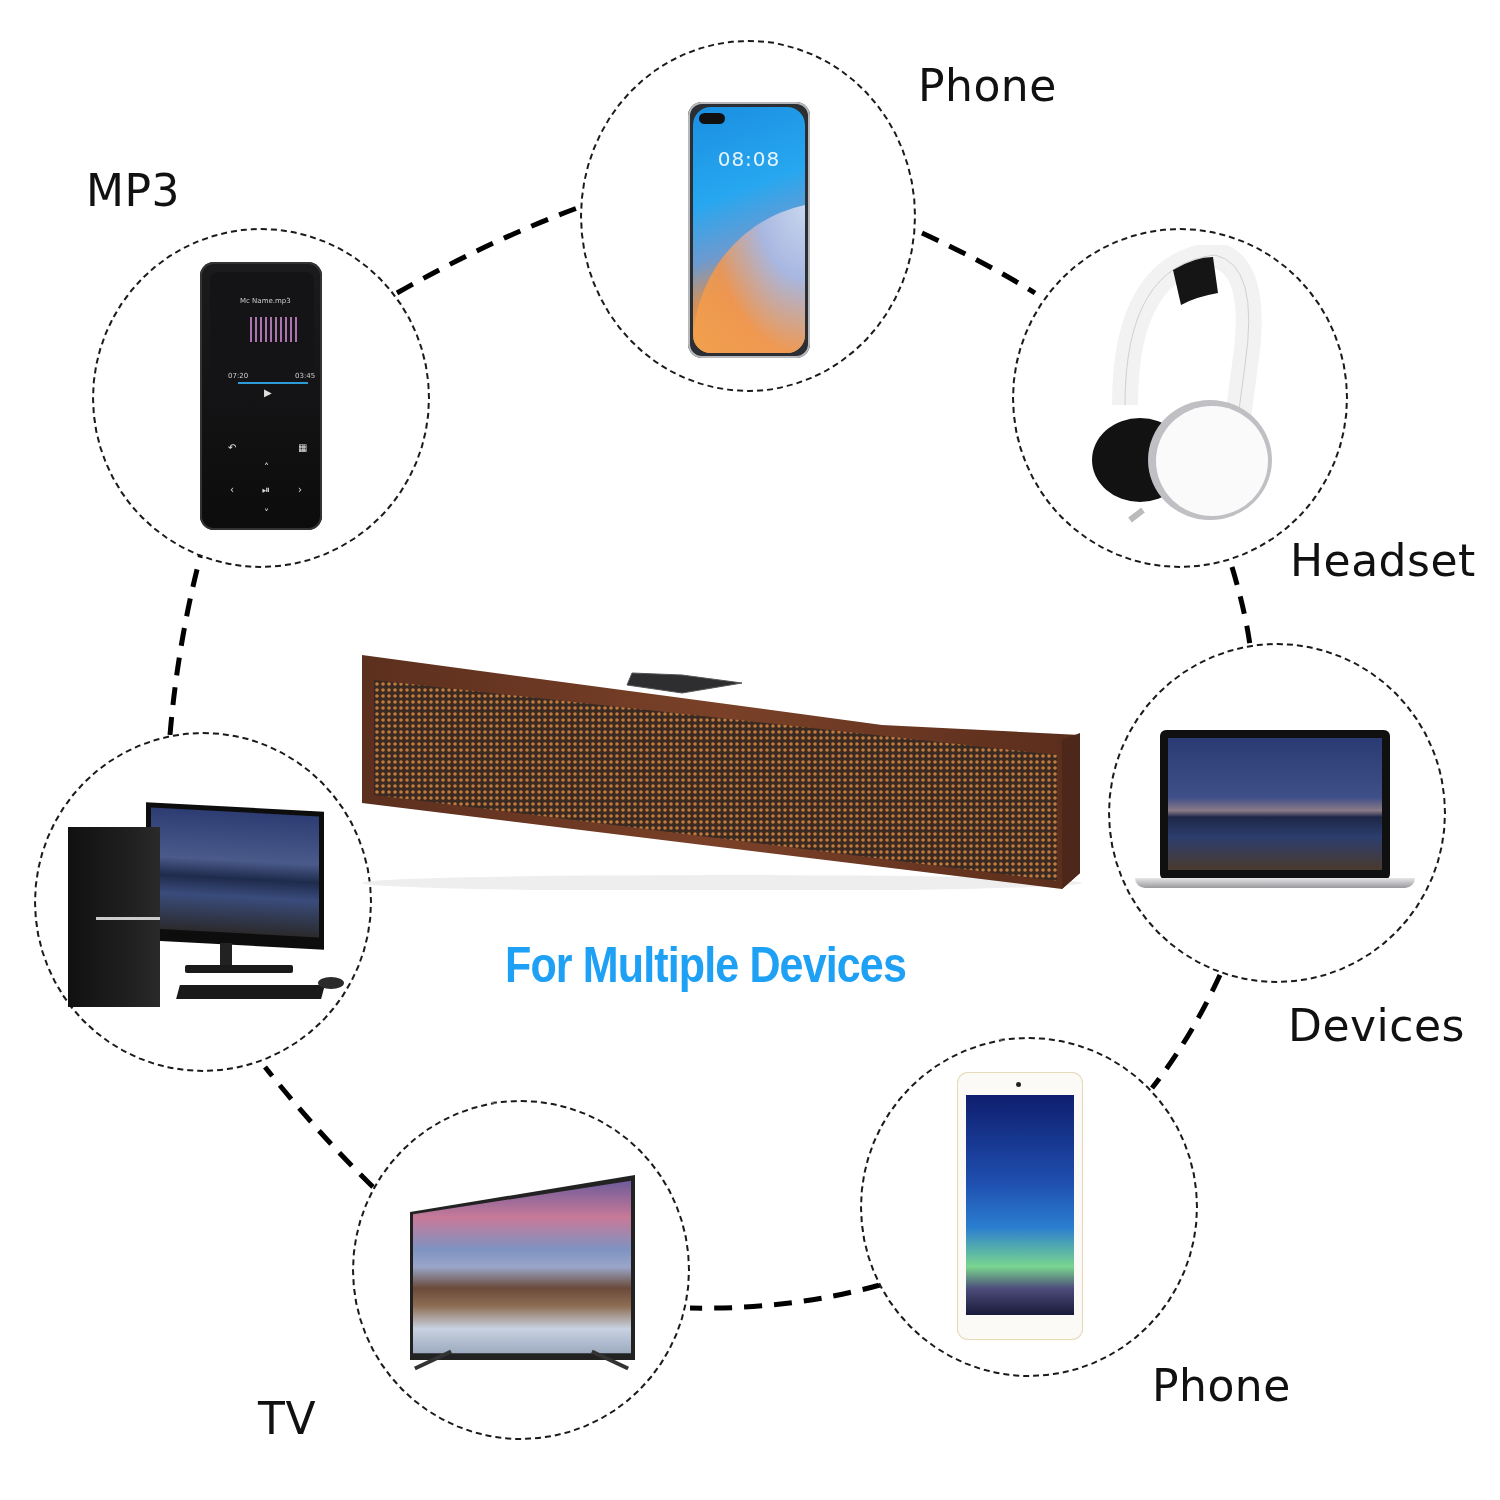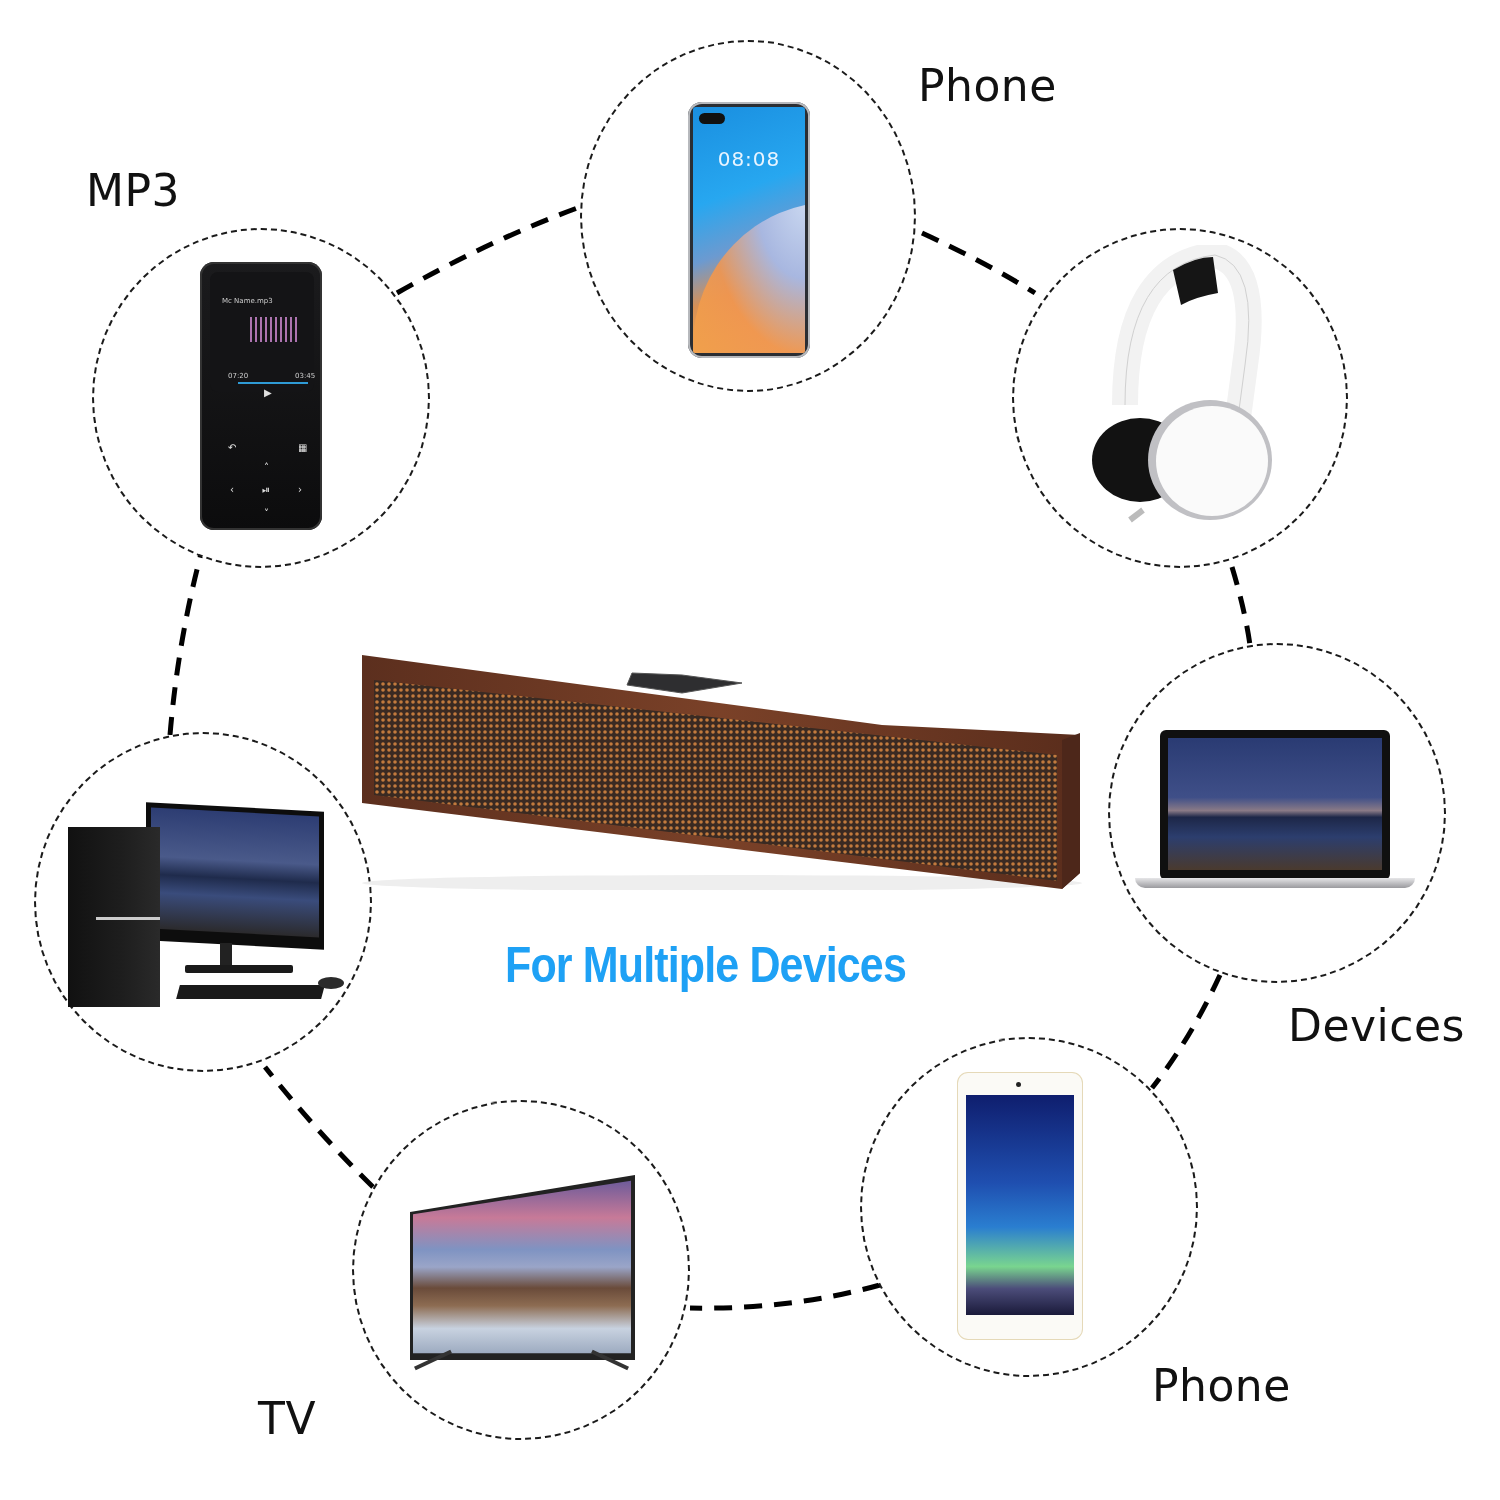--- a/index.html
+++ b/index.html
@@ -6,21 +6,21 @@
     body { width:1500px; height:1500px; position:relative; overflow:hidden; font-family:"DejaVu Sans", sans-serif; }
     .stage { position:absolute; left:0; top:0; width:1500px; height:1500px; }
     svg.connectors { position:absolute; left:0; top:0; width:1500px; height:1500px; }
     .circle { position:absolute; border:2px dashed #1a1a1a; border-radius:50%; box-sizing:border-box; background:#fff; }
     .label { position:absolute; color:#111; font-family:"DejaVu Sans", sans-serif; font-size:44px; font-weight:400; letter-spacing:0.5px; white-space:nowrap; }
     .headline { position:absolute; left:505px; top:936px; color:#1ea1f5; font-family:"Liberation Sans", sans-serif; font-weight:700; font-size:50px; letter-spacing:-1px; transform:scaleX(0.86); transform-origin:left top; white-space:nowrap; }
     .device { position:absolute; }
 
     
     .phone { left:688px; top:102px; width:122px; height:256px; background:#2b2e33; border-radius:14px; box-shadow:0 0 0 2px #b7b9bd inset; }
-    .phone .screen { position:absolute; left:5px; top:5px; right:5px; bottom:5px; border-radius:3px; overflow:hidden;
+    .phone .screen { position:absolute; left:5px; top:5px; right:5px; bottom:5px; border-radius:18px; overflow:hidden;
       background:linear-gradient(160deg,#1a8fe0 0%,#27a7f0 35%,#6c9ad0 55%,#d79055 70%,#f2a64f 85%,#e7b06a 100%); }
     .phone .wave { position:absolute; left:0; top:95px; width:140px; height:180px; background:radial-gradient(ellipse at 80% 0%, #c9d7f0 0%, #a8b7e0 30%, rgba(240,150,80,0.9) 60%, #f0a24a 100%); border-top-left-radius:100% 80%; }
     .phone .cams { position:absolute; left:6px; top:6px; width:26px; height:11px; border-radius:6px; background:#111; }
     .phone .time { position:absolute; left:0; right:0; top:40px; text-align:center; color:#e8f4ff; font-family:"DejaVu Sans", sans-serif; font-size:20px; letter-spacing:1px; }
 
     
     .mp3 { left:200px; top:262px; width:122px; height:268px; background:linear-gradient(180deg,#1b1b1d,#0c0c0d); border-radius:14px; box-shadow:0 0 0 2px #333 inset; }
     .mp3 .scr { position:absolute; left:10px; top:10px; right:8px; height:120px; border-radius:8px; background:#141416; }
     .mp3 .txt { position:absolute; color:#cfcfcf; font-size:7px; }
     .mp3 .eq { position:absolute; left:40px; top:45px; width:50px; height:25px; background:repeating-linear-gradient(90deg,#d38cd6 0 2px,transparent 2px 5px); opacity:0.8; }
@@ -89,21 +89,21 @@
   <div class="device phone">
     <div class="screen">
       <div class="wave"></div>
       <div class="cams"></div>
       <div class="time">08:08</div>
     </div>
   </div>
 
   <div class="device mp3">
     <div class="scr">
-      <div class="txt" style="left:12px;top:25px;">Mc Name.mp3</div>
+      <div class="txt" style="left:30px;top:25px;">Mc Name.mp3</div>
       <div class="eq"></div>
       <div class="txt" style="left:18px;top:100px;">07:20</div>
       <div class="txt" style="left:85px;top:100px;">03:45</div>
       <div class="bar"></div>
     </div>
     <span class="btn" style="left:64px;top:125px;">▶</span>
     <span class="btn" style="left:28px;top:180px;">↶</span>
     <span class="btn" style="left:98px;top:180px;">▦</span>
     <span class="btn" style="left:64px;top:200px;">˄</span>
     <span class="btn" style="left:30px;top:222px;">‹</span>
@@ -168,18 +168,19 @@
     </defs>
     <ellipse cx="360" cy="238" rx="360" ry="8" fill="#eeeeee"></ellipse>
     <polygon points="0,10 0,158 700,244 718,228 718,90 520,80 0,10" fill="url(#wood)"></polygon>
     <polygon points="700,95 718,88 718,228 700,244" fill="#4d271a"></polygon>
     <polygon points="12,35 12,150 695,236 695,110" fill="url(#grille)"></polygon>
     <polygon points="270,28 320,30 380,38 320,48 265,40" fill="#2e2e30" stroke="#555" stroke-width="1"></polygon>
   </svg>
 
   <div class="label" style="left:918px;top:60px;text-align:right;">Phone</div>
   <div class="label" style="left:86px;top:165px;">MP3</div>
+  <div class="label" style="left:1290px;top:535px;">Headset</div>
   <div class="label" style="left:1288px;top:1000px;">Devices</div>
   <div class="label" style="left:1152px;top:1360px;">Phone</div>
   <div class="label" style="left:258px;top:1393px;">TV</div>
 
   <div class="headline">For Multiple Devices</div>
 </div>
 
 </body></html>

